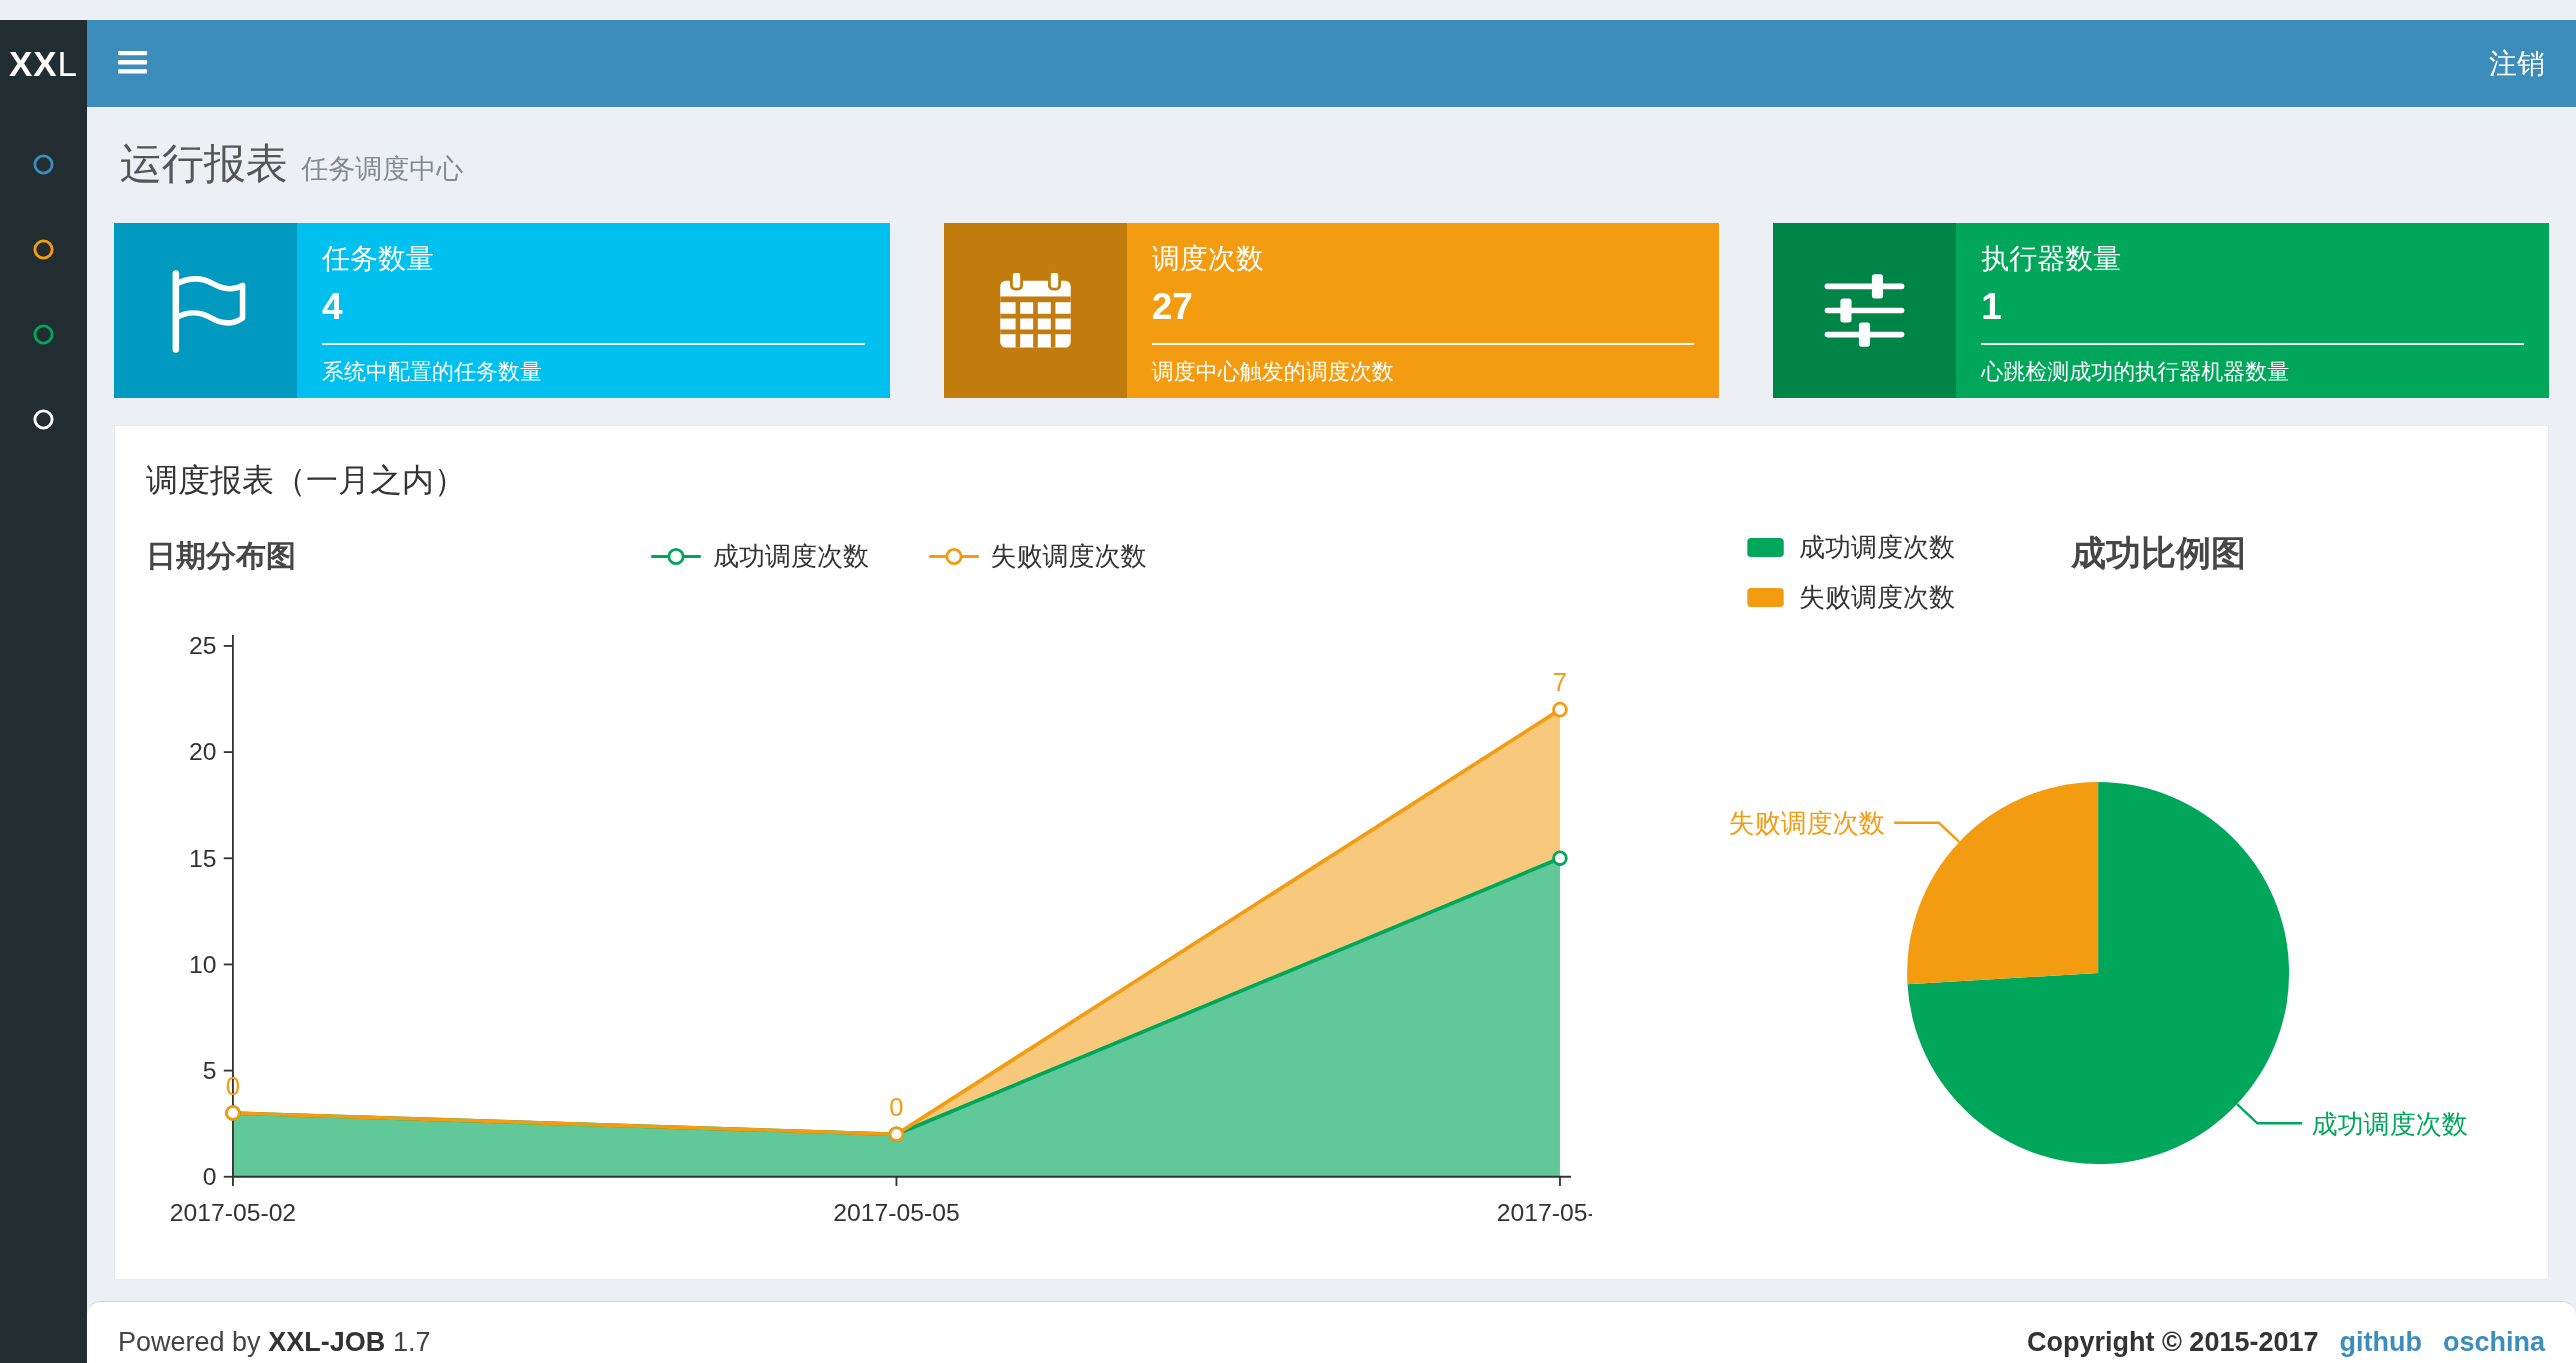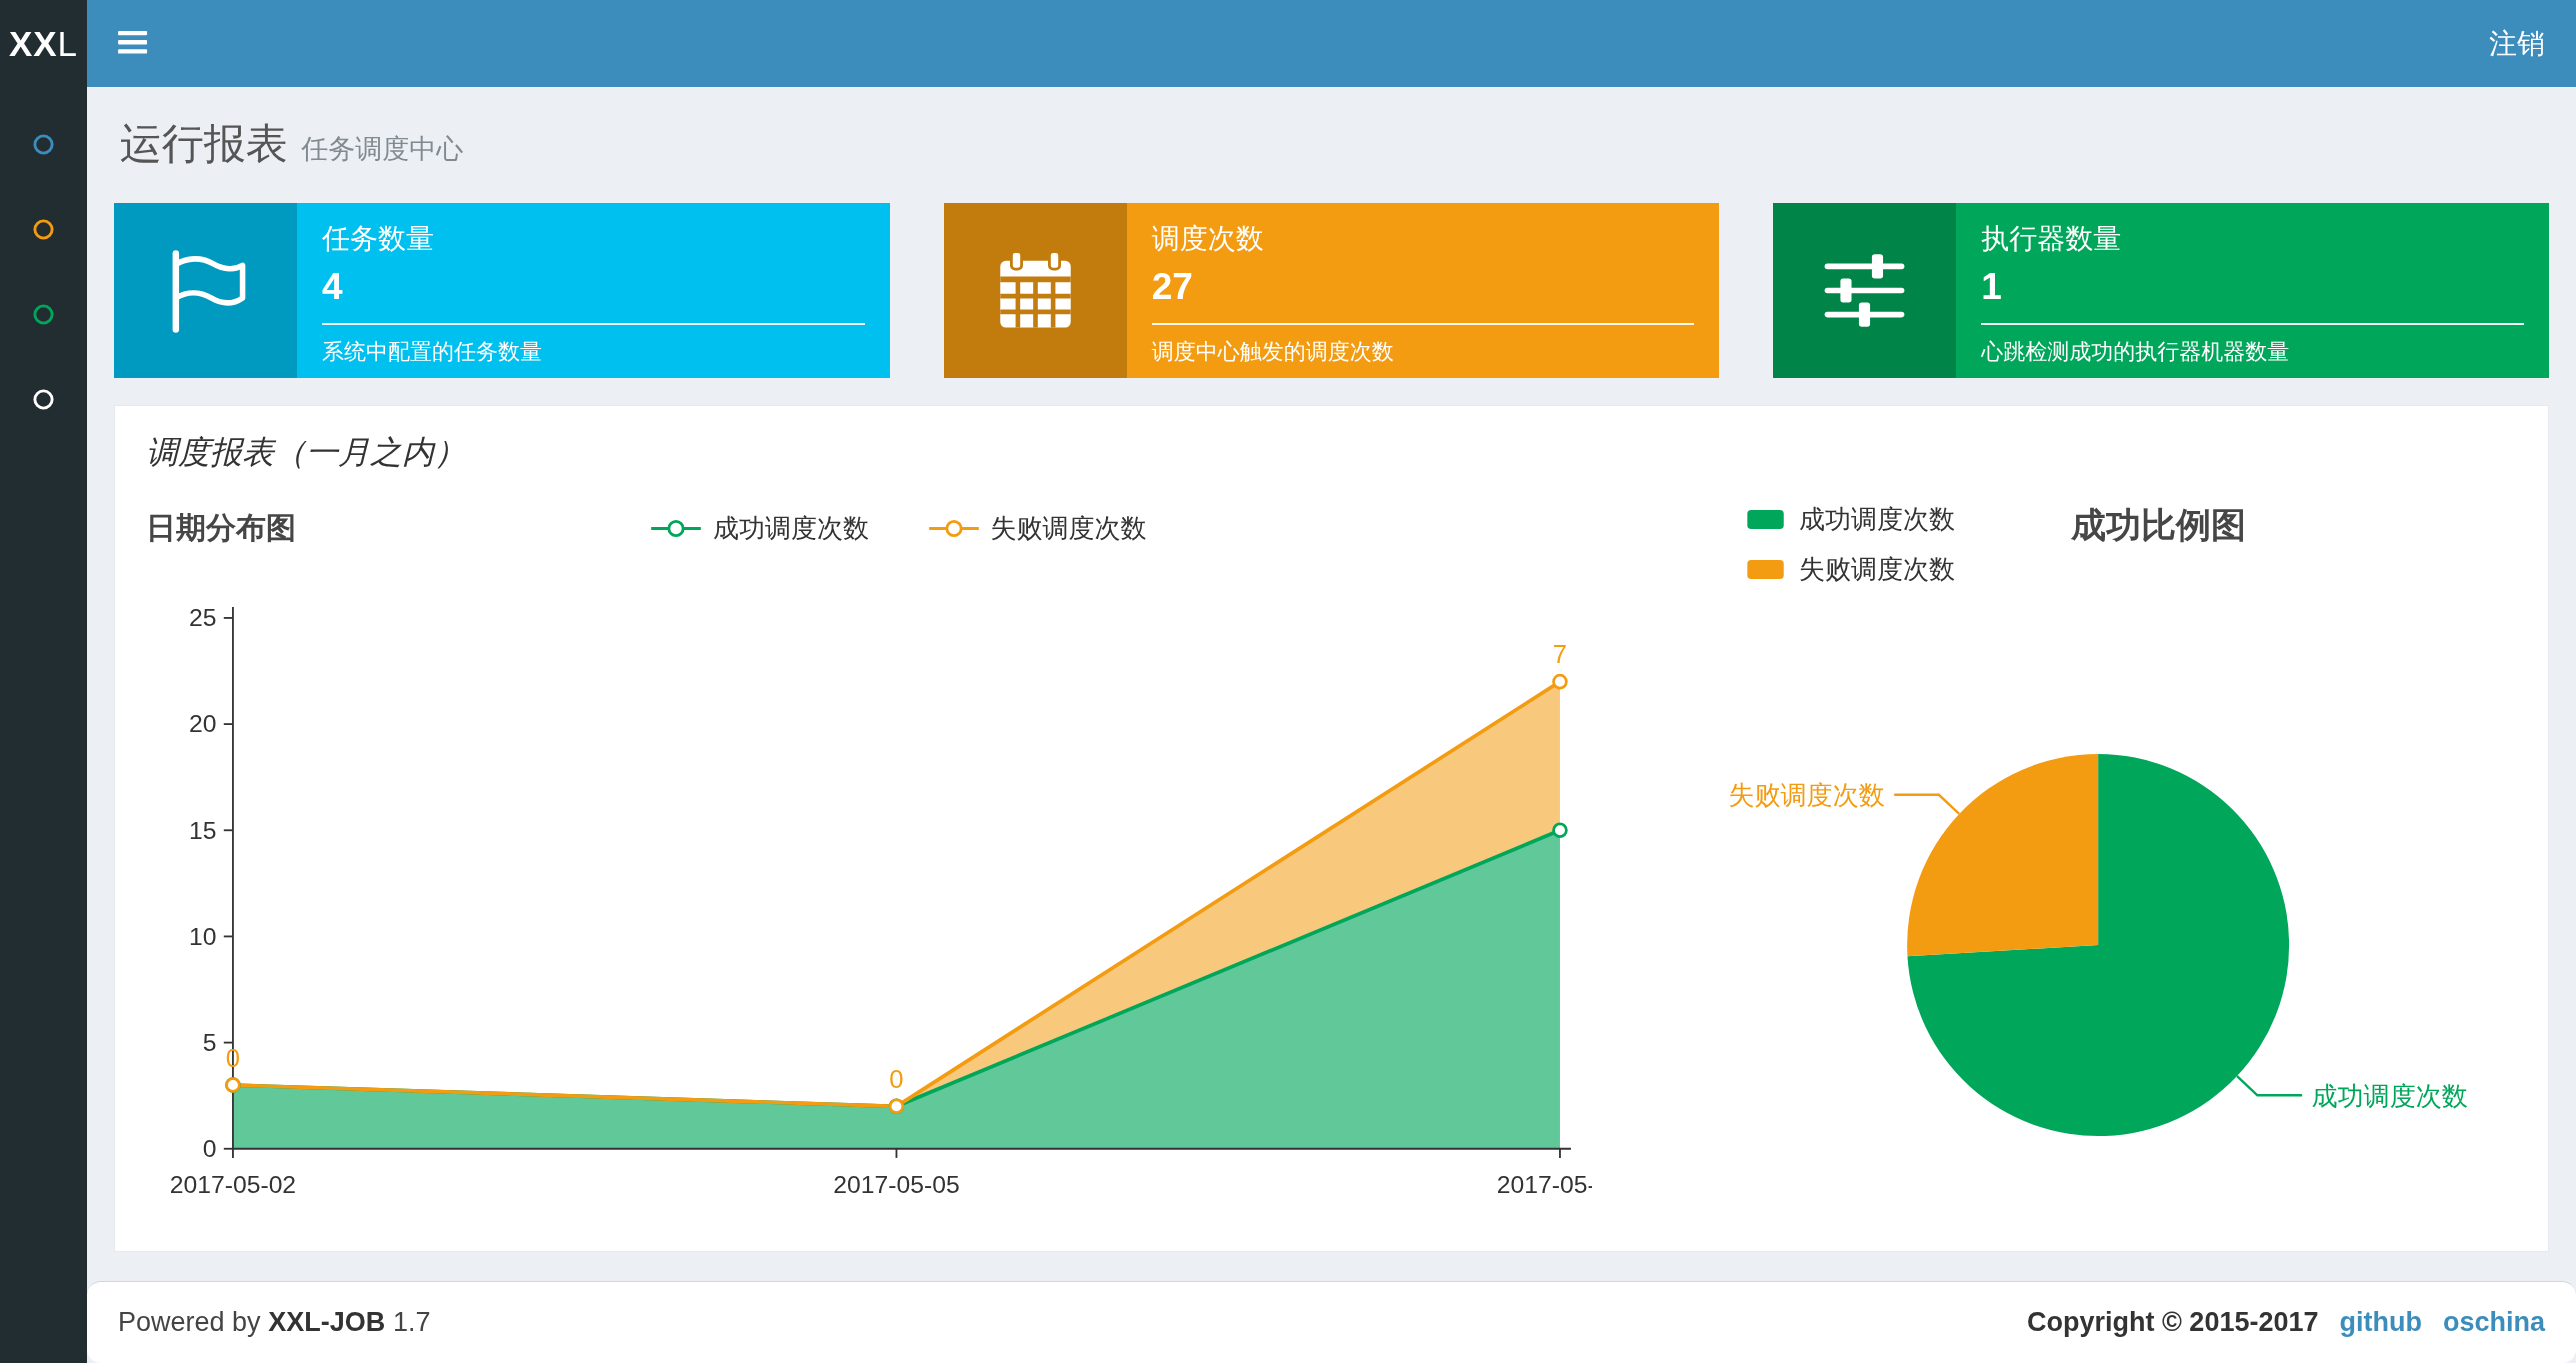--- a/index.html
+++ b/index.html
@@ -5,21 +5,21 @@
   html,body{margin:0;padding:0;}
   body{
     width:2576px;height:1363px;overflow:hidden;
     font-family:"Liberation Sans","DejaVu Sans",sans-serif;
     background:#ecf0f5;color:#333;
   }
   a{text-decoration:none;cursor:pointer;}
   button{border:none;background:transparent;padding:0;cursor:pointer;}
 
   
-  .navbar{height:87px;display:flex;background:#3c8dbc;}
+  .navbar{height:87px;display:flex;background:#3c8dbc;margin-top:20px;}
   .logo{width:87px;height:87px;background:#222d32;display:flex;align-items:center;justify-content:center;
         color:#fff;font-size:35px;letter-spacing:1px;}
   .logo b{font-weight:700;}
   .logo span{font-weight:300;}
   .nav-rest{flex:1;display:flex;align-items:center;justify-content:space-between;padding:8px 31px;}
   .logout{color:#fff;font-size:28px;}
 
   
   .layout{display:flex;height:1276px;}
   .sidebar{width:87px;background:#222d32;display:flex;flex-direction:column;align-items:center;
@@ -38,21 +38,21 @@
   .info-box{flex:1;height:175px;display:flex;color:#fff;}
   .info-icon{width:183px;display:flex;align-items:center;justify-content:center;background:rgba(0,0,0,0.2);}
   .info-content{flex:1;padding:17.4px 25px 0;display:flex;flex-direction:column;}
   .info-title{font-size:28px;}
   .info-value{font-size:37px;font-weight:700;margin-top:7.7px;}
   .info-divider{height:1.9px;background:rgba(255,255,255,0.95);margin:15.4px 0 11.6px;}
   .info-desc{font-size:22px;}
 
   
   .panel{background:#fff;margin-top:27px;padding:25px 31px 29px;border:1px solid #e6e9ed;}
-  .panel-title{font-size:32px;font-weight:500;color:#333;margin:0 0 27px;font-style:italic;}
+  .panel-title{font-size:32px;font-weight:500;color:#333;margin:8px 0 27px;}
   .panel-body{display:flex;}
   .line-col{width:1504px;}
   .pie-col{flex:1;padding-left:9.6px;}
   .chart-head{position:relative;display:flex;align-items:center;height:54px;}
   .chart-title{font-size:30px;font-weight:700;color:#464646;}
   .line-legend{position:absolute;left:0;right:0;display:flex;justify-content:center;gap:58px;}
   .legend-item{display:flex;align-items:center;gap:9.6px;font-size:26px;color:#333;cursor:pointer;}
   #line-chart-svg{width:1446px;height:659px;display:block;margin-top:7.7px;}
   .pie-head{display:flex;align-items:flex-start;}
   .pie-legend{display:flex;flex-direction:column;gap:15.4px;margin-left:87px;}

